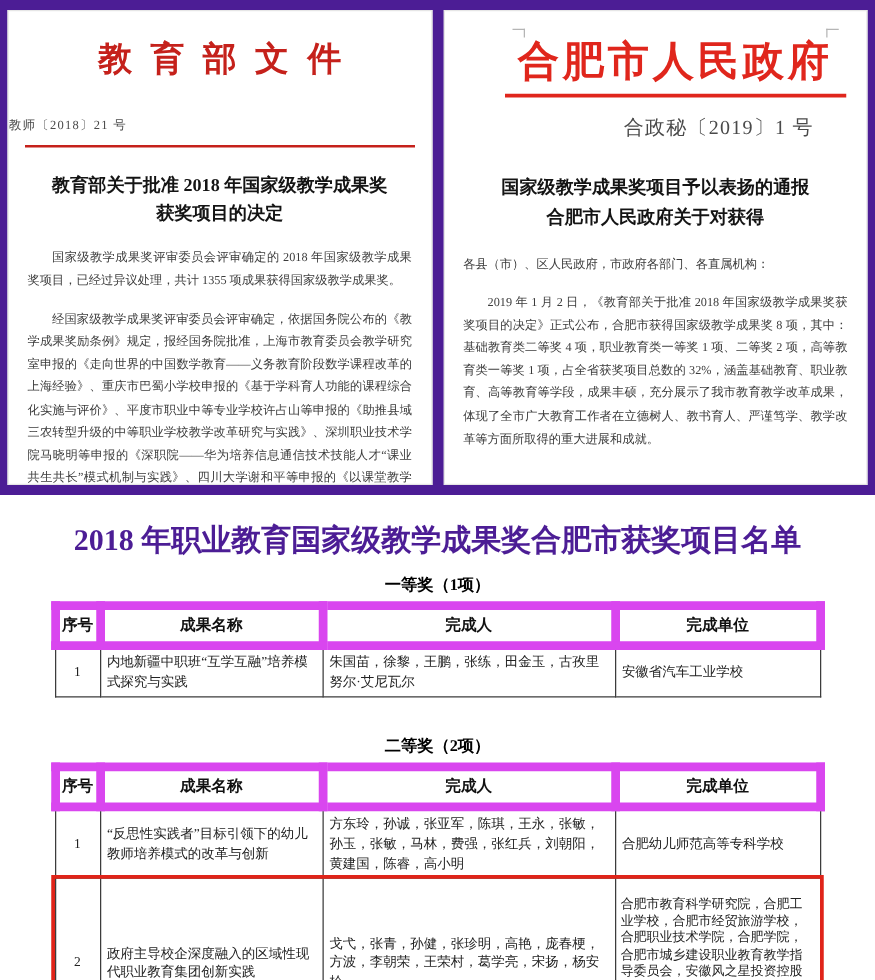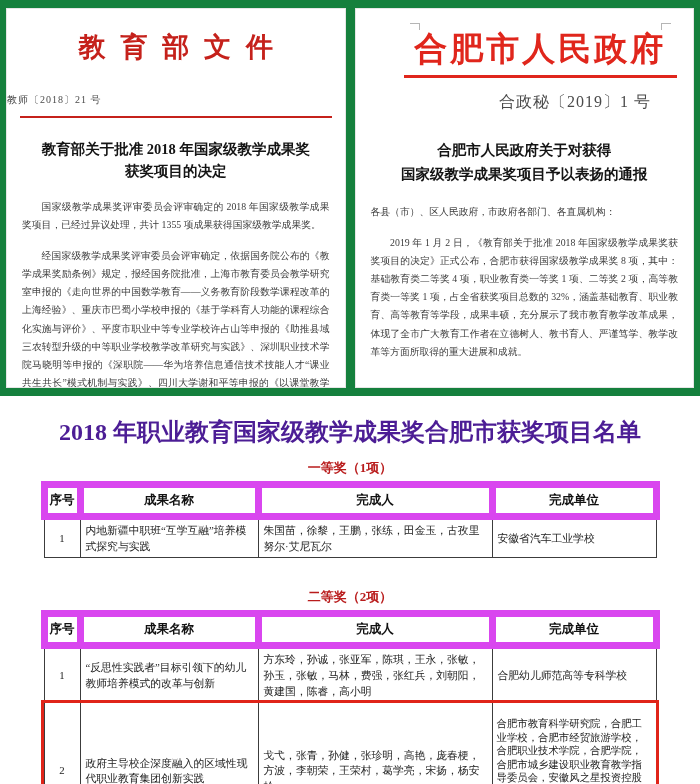--- a/index.html
+++ b/index.html
@@ -5,21 +5,21 @@
   * { margin: 0; padding: 0; box-sizing: border-box; }
   body { background: #ffffff; font-family: "Liberation Serif", serif; }
   .canvas {
     position: relative; width: 700px; height: 784px;
     background: #ffffff; overflow: hidden; margin: 0 auto;
   }
 
   
   .docs-row {
     display: flex; gap: 9px; padding: 8px 6px; height: 396px;
-    background: #15803d;
+    background: #4c1d95;
   }
   .doc-page {
     flex: 1 1 0; background: #ffffff; border: 1px solid #e6e6e6;
     position: relative; overflow: hidden;
   }
 
   
   .moe-header {
     margin-top: 20px; text-align: center; color: #c5211b;
     font-size: 27px; font-weight: bold; letter-spacing: 0.55em;
@@ -64,21 +64,21 @@
     color: #3b3b3b; text-align: justify;
   }
 
   
   .table-area { padding-top: 20px; background: #ffffff; }
   .list-title {
     text-align: center; font-size: 24px; font-weight: bold; color: #4c1d95;
     font-family: "Liberation Serif", serif;
   }
   .prize-heading {
-    text-align: center; font-size: 13px; font-weight: bold; color: #b91c1c;
+    text-align: center; font-size: 13px; font-weight: bold; color: #000000;
     margin-top: 11px; margin-bottom: 4px;
   }
   .prize-heading.second { margin-top: 30px; }
   table.award {
     width: 612px; margin: 0 auto; border-collapse: collapse; table-layout: fixed;
   }
   table.award th {
     border: 7px solid #d946ef; font-size: 12.5px; font-weight: bold;
     padding: 4px 2px; text-align: center; color: #111;
   }
@@ -114,22 +114,22 @@
 
     <div class="doc-page">
       <div class="hf-header-wrap">
         <span class="crop-mark tl"></span>
         <span class="crop-mark tr"></span>
         <div class="hf-header">合肥市人民政府</div>
         <div class="hf-underline"></div>
       </div>
       <div class="hf-number">合政秘〔2019〕1 号</div>
       <div class="hf-title">
+        <div>国家级教学成果奖项目予以表扬的通报</div>
         <div>合肥市人民政府关于对获得</div>
-        <div>国家级教学成果奖项目予以表扬的通报</div>
       </div>
       <p class="salutation">各县（市）、区人民政府，市政府各部门、各直属机构：</p>
       <p class="doc-para">2019 年 1 月 2 日，《教育部关于批准 2018 年国家级教学成果奖获奖项目的决定》正式公布，合肥市获得国家级教学成果奖 8 项，其中：基础教育类二等奖 4 项，职业教育类一等奖 1 项、二等奖 2 项，高等教育类一等奖 1 项，占全省获奖项目总数的 32%，涵盖基础教育、职业教育、高等教育等学段，成果丰硕，充分展示了我市教育教学改革成果，体现了全市广大教育工作者在立德树人、教书育人、严谨笃学、教学改革等方面所取得的重大进展和成就。</p>
     </div>
 
   </div>
 
   <div class="table-area">
     <div class="list-title">2018 年职业教育国家级教学成果奖合肥市获奖项目名单</div>
 

